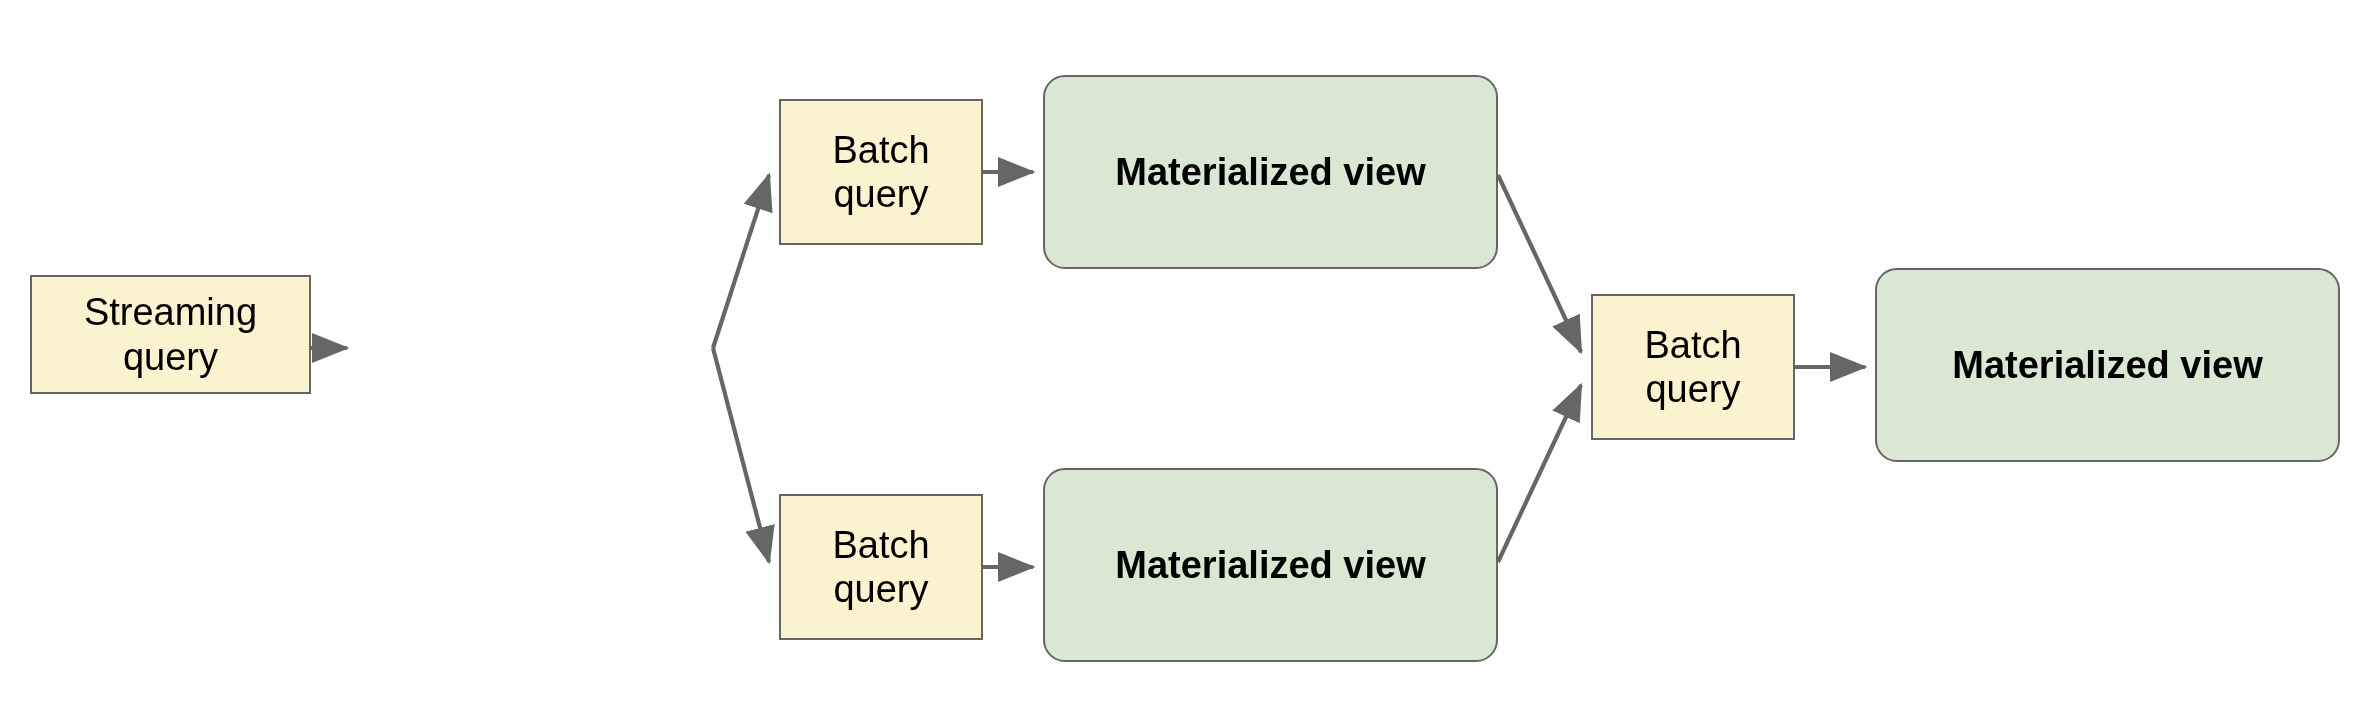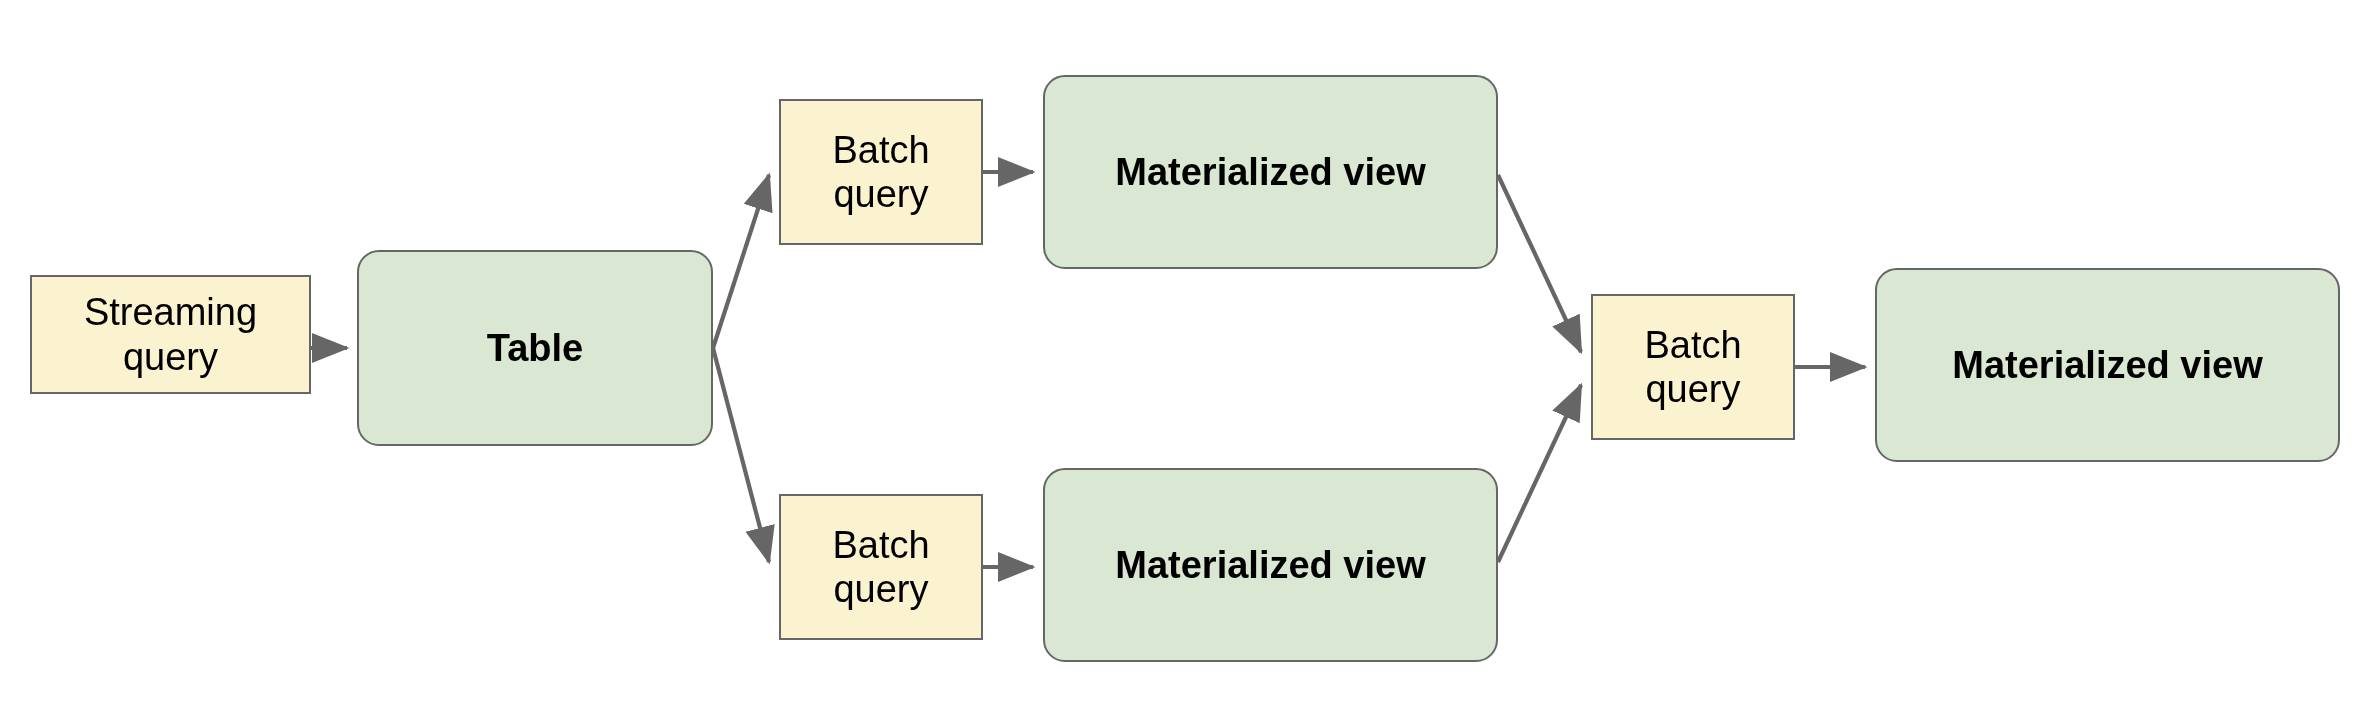--- a/index.html
+++ b/index.html
@@ -76,23 +76,20 @@
         <path d="M 1498 562 L 1581 385" stroke="#666666" stroke-width="4.2" fill="none" stroke-linecap="butt" marker-end="url(#arrowhead)"></path>
         <path d="M 1795 367 L 1865 367" stroke="#666666" stroke-width="4.2" fill="none" stroke-linecap="butt" marker-end="url(#arrowhead)"></path>
       </g>
   </svg>
 
   <div class="node process" style="left: 30px; top: 275px; width: 281px; height: 119px; background: rgb(251, 242, 208); border-color: rgb(102, 102, 102); color: rgb(0, 0, 0);">
     <span class="node-label">Streaming
 query</span>
   </div>
 
-  <div class="node store" style="left: 357px; top: 250px; width: 356px; height: 196px; background: rgb(217, 231, 211); border-color: rgb(102, 102, 102); color: rgb(0, 0, 0);">
-    <span class="node-label">Table</span>
-  </div>
 
   <div class="node process" style="left: 779px; top: 99px; width: 204px; height: 146px; background: rgb(251, 242, 208); border-color: rgb(102, 102, 102); color: rgb(0, 0, 0);">
     <span class="node-label">Batch
 query</span>
   </div>
 
   <div class="node store" style="left: 1043px; top: 75px; width: 455px; height: 194px; background: rgb(217, 231, 211); border-color: rgb(102, 102, 102); color: rgb(0, 0, 0);">
     <span class="node-label">Materialized view</span>
   </div>
 

